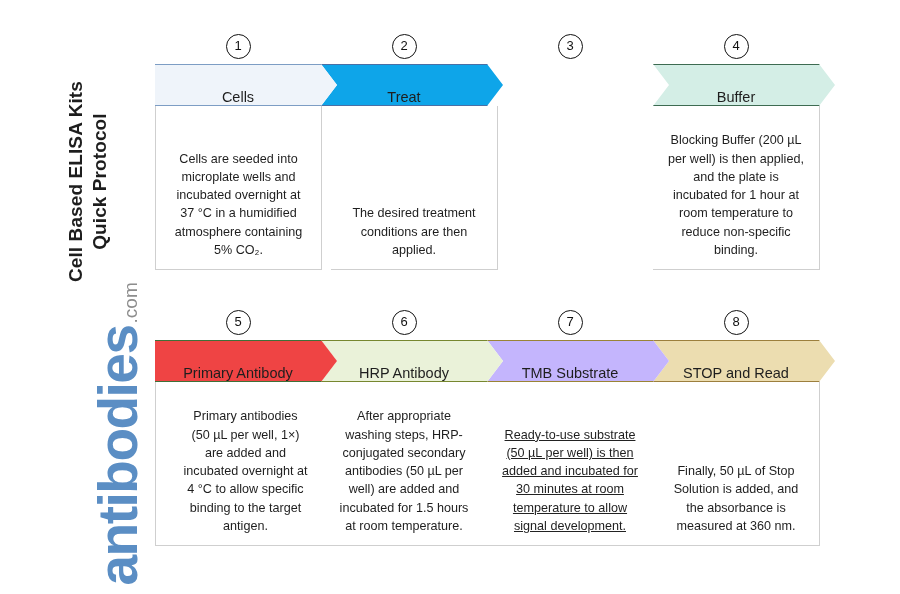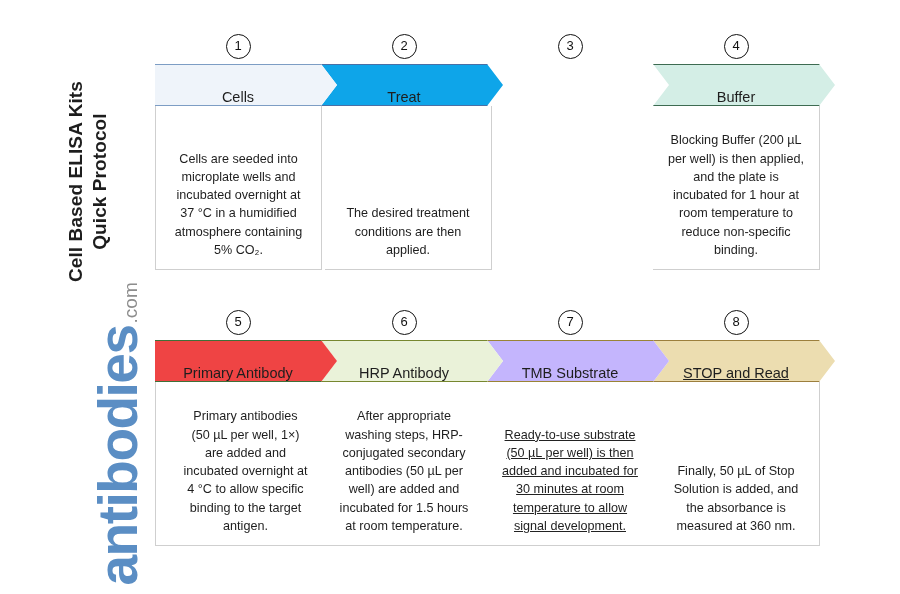--- a/index.html
+++ b/index.html
@@ -177,21 +177,21 @@
           <span class="chevron-label" style="margin-right: 16px;">Treat</span>
         </div>
         <div class="chevron" style="left: 498px; width: 182px; background: rgb(212, 238, 230); z-index: 7; clip-path: polygon(0px 0px, 166px 0px, 182px 21px, 166px 42px, 0px 42px, 16px 21px); border-top: 1px solid rgb(62, 107, 82); border-bottom: 1px solid rgb(62, 107, 82);">
           <span class="chevron-label" style="margin-right: 16px;">Buffer</span>
         </div>
       </div>
     <div class="panel-band">
         <div class="panel" style="left: 0px; width: 167px;">
           <div class="panel-text">Cells are seeded into microplate wells and incubated overnight at 37 °C in a humidified atmosphere containing 5% CO₂.</div>
         </div>
-        <div class="panel" style="left: 170px; width: 167px;">
+        <div class="panel" style="left: 176px; width: 167px;">
           <div class="panel-text">The desired treatment conditions are then applied.</div>
         </div>
         <div class="panel" style="left: 498px; width: 167px;">
           <div class="panel-text">Blocking Buffer (200 µL per well) is then applied, and the plate is incubated for 1 hour at room temperature to reduce non-specific binding.</div>
         </div>
       </div>
   </div>
   <div class="flow-row" id="row-2">
     <div class="badge-strip">
         <div class="step-badge" style="left: 70.5px;">5</div>
@@ -203,21 +203,21 @@
         <div class="chevron" style="left: 0px; width: 182px; background: #ef4444; z-index: 10; clip-path: polygon(0px 0px, 166px 0px, 182px 21px, 166px 42px, 0px 42px, 0px 21px); border-top: 1px solid rgb(63, 112, 56); border-bottom: 1px solid rgb(63, 112, 56);">
           <span class="chevron-label" style="margin-right: 16px;">Primary Antibody</span>
         </div>
         <div class="chevron" style="left: 166px; width: 182px; background: rgb(234, 242, 217); z-index: 9; clip-path: polygon(0px 0px, 166px 0px, 182px 21px, 166px 42px, 0px 42px, 16px 21px); border-top: 1px solid rgb(119, 135, 47); border-bottom: 1px solid rgb(119, 135, 47);">
           <span class="chevron-label" style="margin-right: 16px;">HRP Antibody</span>
         </div>
         <div class="chevron" style="left: 332px; width: 182px; background: #c4b5fd; z-index: 8; clip-path: polygon(0px 0px, 166px 0px, 182px 21px, 166px 42px, 0px 42px, 16px 21px); border-top: 1px solid rgb(154, 132, 54); border-bottom: 1px solid rgb(154, 132, 54);">
           <span class="chevron-label" style="margin-right: 16px;">TMB Substrate</span>
         </div>
         <div class="chevron" style="left: 498px; width: 182px; background: rgb(236, 221, 176); z-index: 7; clip-path: polygon(0px 0px, 166px 0px, 182px 21px, 166px 42px, 0px 42px, 16px 21px); border-top: 1px solid rgb(156, 127, 61); border-bottom: 1px solid rgb(156, 127, 61);">
-          <span class="chevron-label" style="margin-right: 16px; text-decoration: underline;">STOP and Read</span>
+          <span class="chevron-label" style="margin-right: 16px;">STOP and Read</span>
         </div>
       </div>
     <div class="panel-band">
         <div class="panel" style="left: 0px; width: 167px; padding-left: 27px;">
           <div class="panel-text">Primary antibodies (50 µL per well, 1×) are added and incubated overnight at 4 °C to allow specific binding to the target antigen.</div>
         </div>
         <div class="panel" style="left: 166px; width: 167px;">
           <div class="panel-text">After appropriate washing steps, HRP-conjugated secondary antibodies (50 µL per well) are added and incubated for 1.5 hours at room temperature.</div>
         </div>
         <div class="panel" style="left: 332px; width: 167px; text-decoration: underline;">

